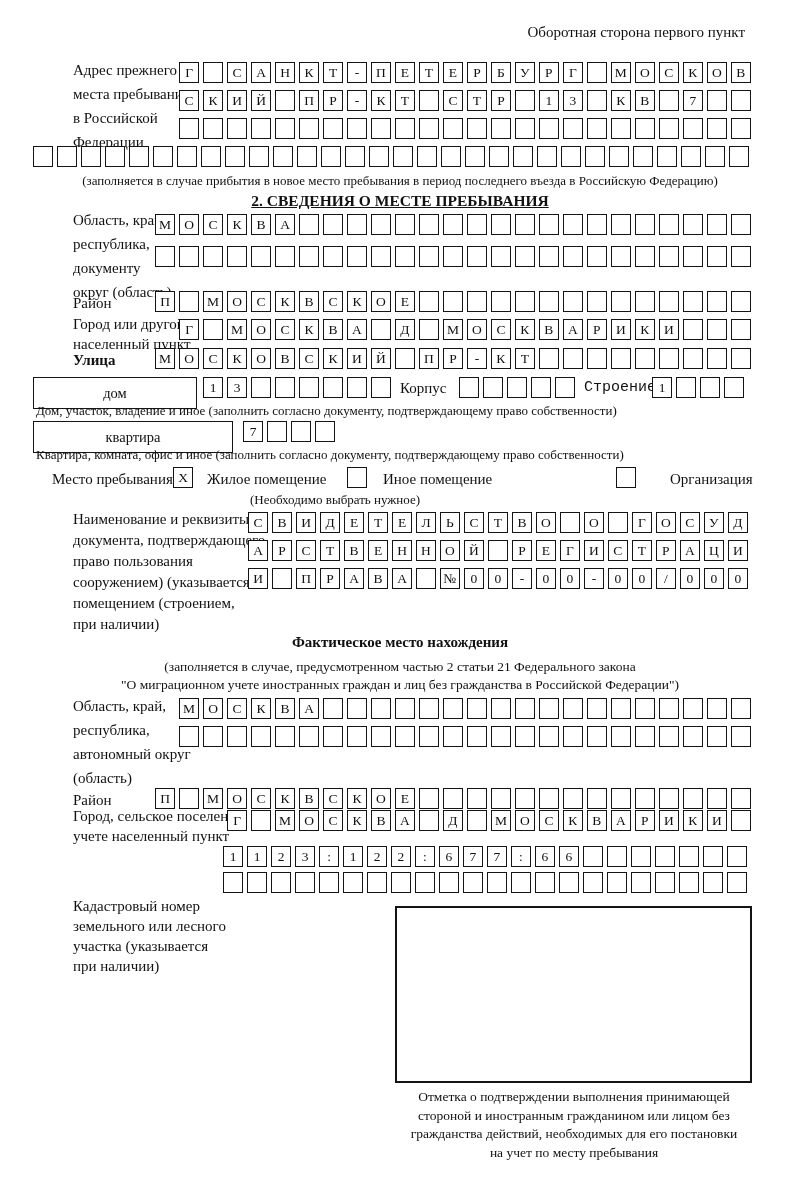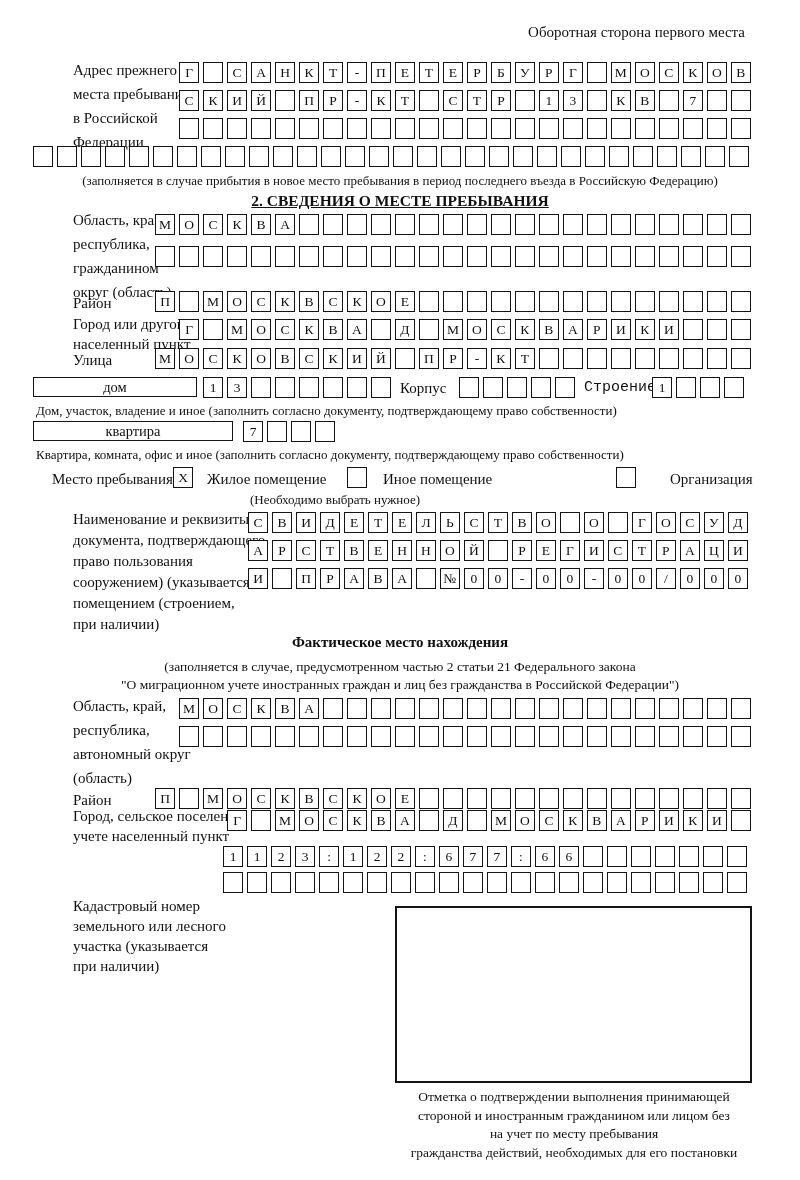--- a/index.html
+++ b/index.html
@@ -16,36 +16,36 @@
   .centered{left:0;width:800px;text-align:center;}
   .title{position:absolute;font-size:15.5px;font-weight:bold;white-space:nowrap;}
   .cellrow{position:absolute;display:flex;}
   .cell{
     flex:none;width:20.2px;height:21px;margin-right:3.8px;box-sizing:border-box;
     border:1.7px solid #141414;background:#fff;
     display:flex;align-items:center;justify-content:center;
     font-size:13.5px;line-height:1;
   }
   .wbox{
-    position:absolute;height:20px;box-sizing:border-box;border:1.7px solid #141414;
+    position:absolute;height:32px;box-sizing:border-box;border:1.7px solid #141414;
     display:flex;align-items:center;justify-content:center;font-size:14.5px;background:#fff;
   }
   .checkbox{
     position:absolute;width:20.2px;height:21px;box-sizing:border-box;border:1.7px solid #141414;
     display:flex;align-items:center;justify-content:center;font-size:13.5px;background:#fff;
   }
   .bigbox{position:absolute;left:395px;top:906px;width:357px;height:177px;box-sizing:border-box;border:2px solid #141414;background:#fff;}
   .mark-caption{position:absolute;left:378px;top:1088px;width:392px;text-align:center;font-size:13.5px;line-height:18.5px;}
 </style>
 </head>
 <body>
 
 <div class="page">
 
-  <div class="lbl" style="top:22px;right:55px;">Оборотная сторона первого места</div>
+  <div class="lbl" style="top:22px;right:55px;">Оборотная сторона первого пункт</div>
 
   <div class="lbl-block" style="left:73px;top:58px;">
     <div>Адрес прежнего</div>
     <div>места пребывания</div>
     <div>в Российской</div>
     <div>Федерации</div>
   </div>
   <div class="cellrow" style="left:179px;top:62px;">
       <span class="cell">Г</span>
       <span class="cell"></span>
@@ -156,21 +156,21 @@
       <span class="cell"></span>
       <span class="cell"></span>
     </div>
   <div class="caption centered" style="top:172px;">(заполняется в случае прибытия в новое место пребывания в период последнего въезда в Российскую Федерацию)</div>
 
   <div class="title centered" style="top:192px;text-decoration:underline;">2. СВЕДЕНИЯ О МЕСТЕ ПРЕБЫВАНИЯ</div>
 
   <div class="lbl-block" style="left:73px;top:208px;">
     <div>Область, край,</div>
     <div>республика,</div>
-    <div>гражданином</div>
+    <div>документу</div>
     <div>округ (область)</div>
   </div>
   <div class="cellrow" style="left:155px;top:214px;">
       <span class="cell">М</span>
       <span class="cell">О</span>
       <span class="cell">С</span>
       <span class="cell">К</span>
       <span class="cell">В</span>
       <span class="cell">А</span>
       <span class="cell"></span>
@@ -274,21 +274,21 @@
       <span class="cell">А</span>
       <span class="cell">Р</span>
       <span class="cell">И</span>
       <span class="cell">К</span>
       <span class="cell">И</span>
       <span class="cell"></span>
       <span class="cell"></span>
       <span class="cell"></span>
     </div>
 
-  <div class="lbl" style="left:73px;top:350px;">Улица</div>
+  <div class="lbl" style="left:73px;top:350px;font-weight:bold;">Улица</div>
   <div class="cellrow" style="left:155px;top:348px;">
       <span class="cell">М</span>
       <span class="cell">О</span>
       <span class="cell">С</span>
       <span class="cell">К</span>
       <span class="cell">О</span>
       <span class="cell">В</span>
       <span class="cell">С</span>
       <span class="cell">К</span>
       <span class="cell">И</span>
@@ -607,17 +607,17 @@
       <span class="cell"></span>
       <span class="cell"></span>
       <span class="cell"></span>
       <span class="cell"></span>
     </div>
 
   <div class="bigbox"></div>
   <div class="mark-caption">
     <div>Отметка о подтверждении выполнения принимающей</div>
     <div>стороной и иностранным гражданином или лицом без</div>
+    <div>гражданства действий, необходимых для его постановки</div>
     <div>на учет по месту пребывания</div>
-    <div>гражданства действий, необходимых для его постановки</div>
   </div>
 
 </div>
 
 </body></html>

